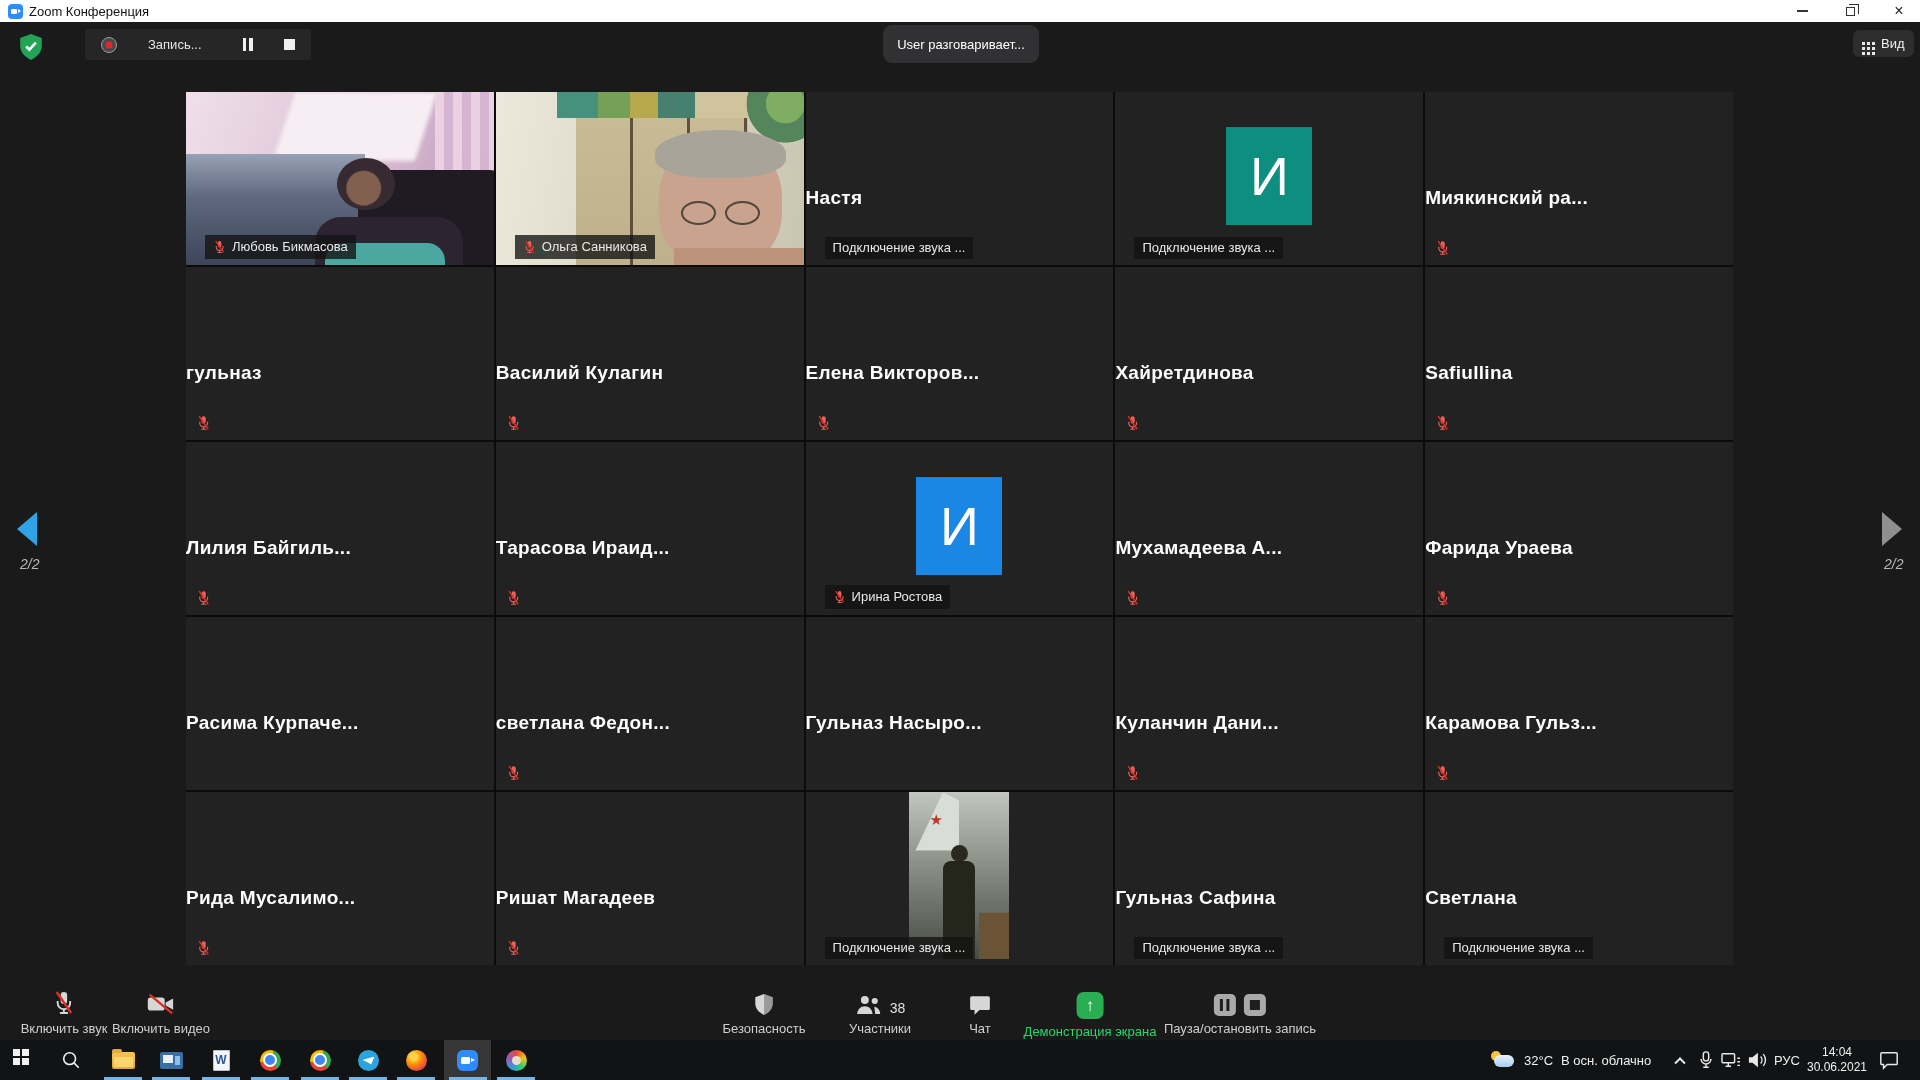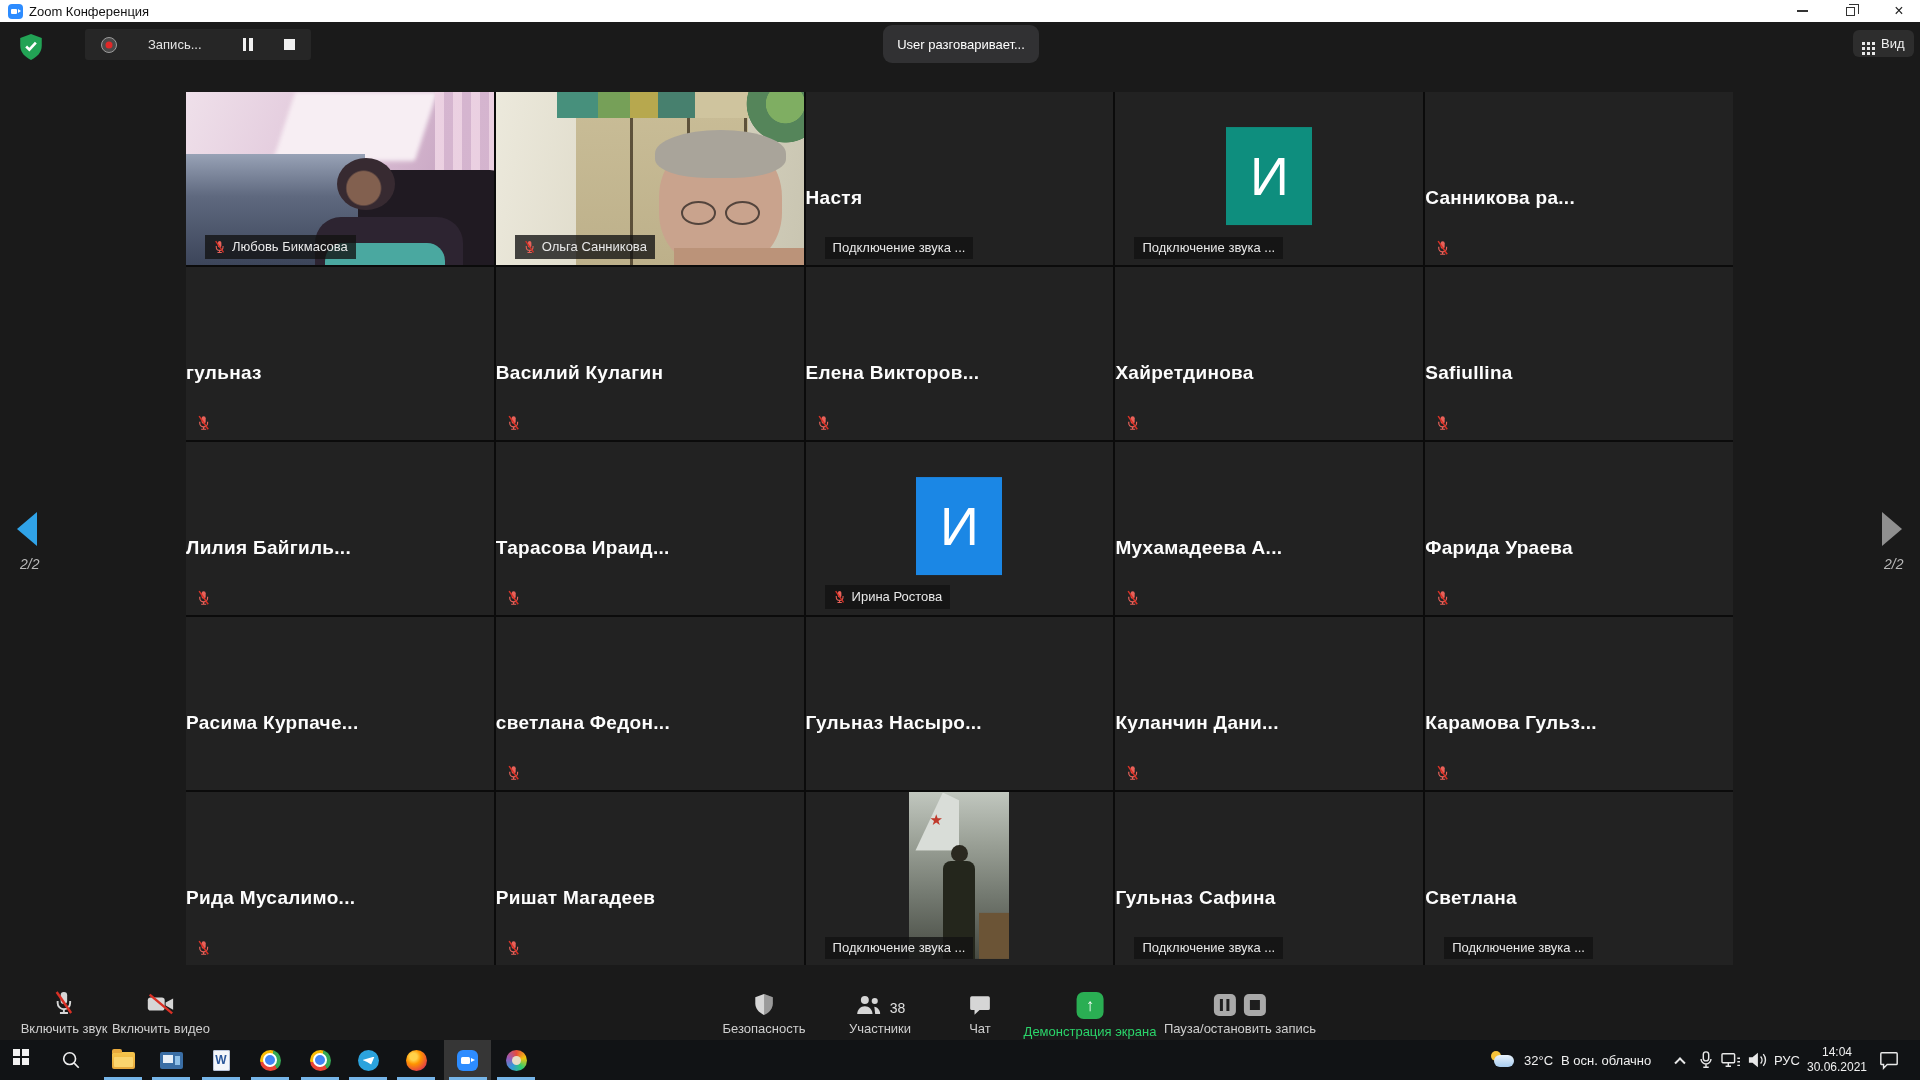--- a/index.html
+++ b/index.html
@@ -300,21 +300,21 @@
     <div class="cname">Настя</div>
     <span class="lbl">Подключение звука ...</span>
   </div>
 
   <div class="tile">
     <div class="avatar av-teal">И</div>
     <span class="lbl">Подключение звука ...</span>
   </div>
 
   <div class="tile">
-    <div class="cname">Санникова ра...</div>
+    <div class="cname">Миякинский ра...</div>
     <svg class="micbl" viewBox="0 0 24 26">
         <use href="#icn-micoff"></use>
       </svg>
   </div>
 
   <div class="tile">
     <div class="cname">гульназ</div>
     <svg class="micbl" viewBox="0 0 24 26">
         <use href="#icn-micoff"></use>
       </svg>

